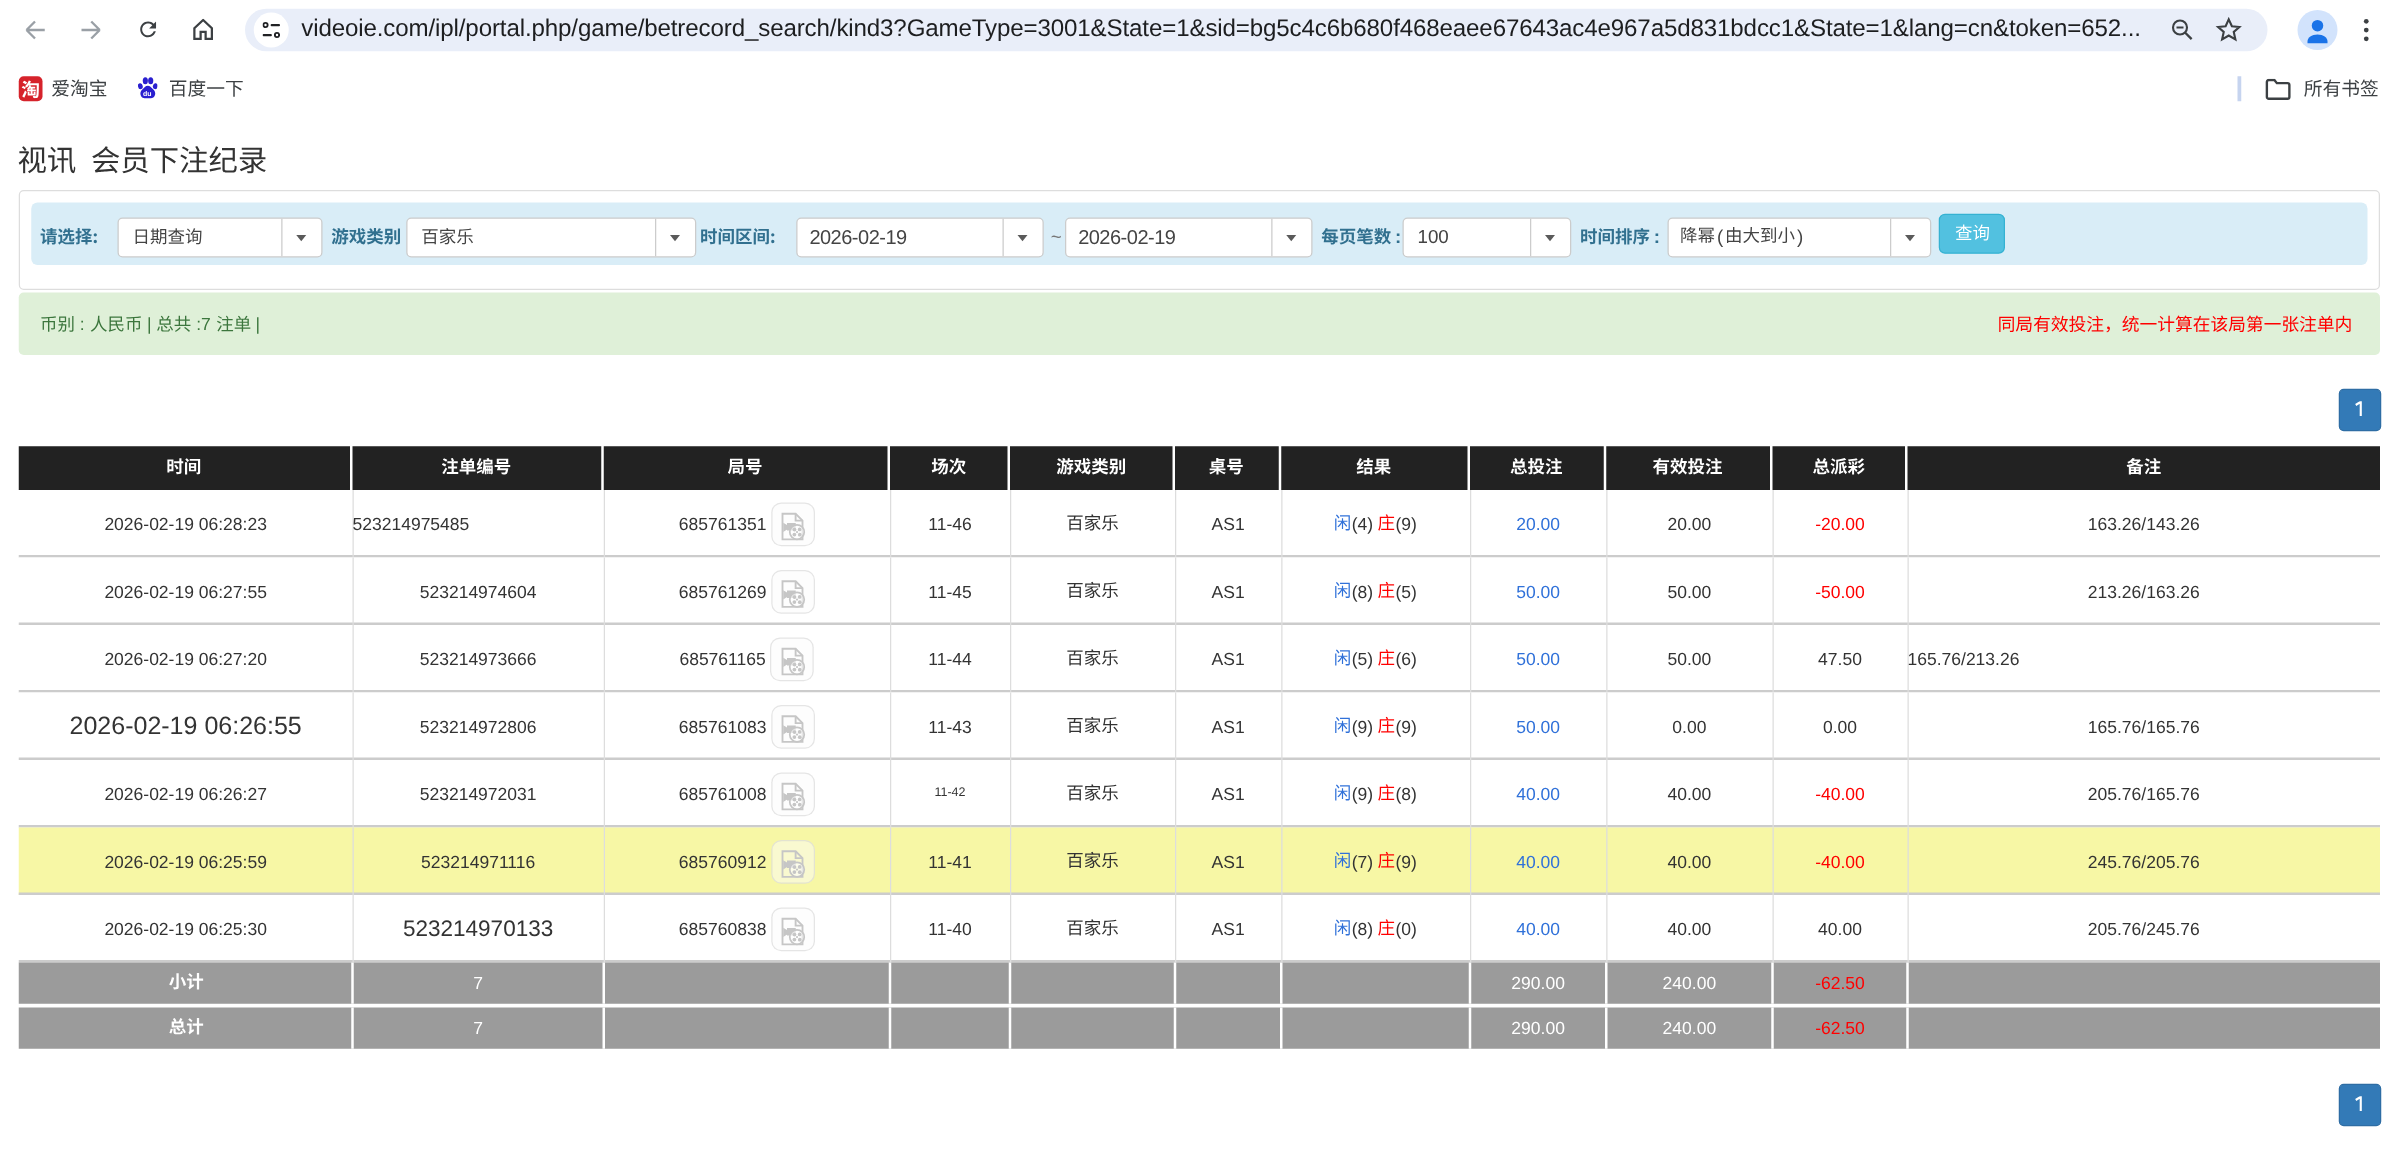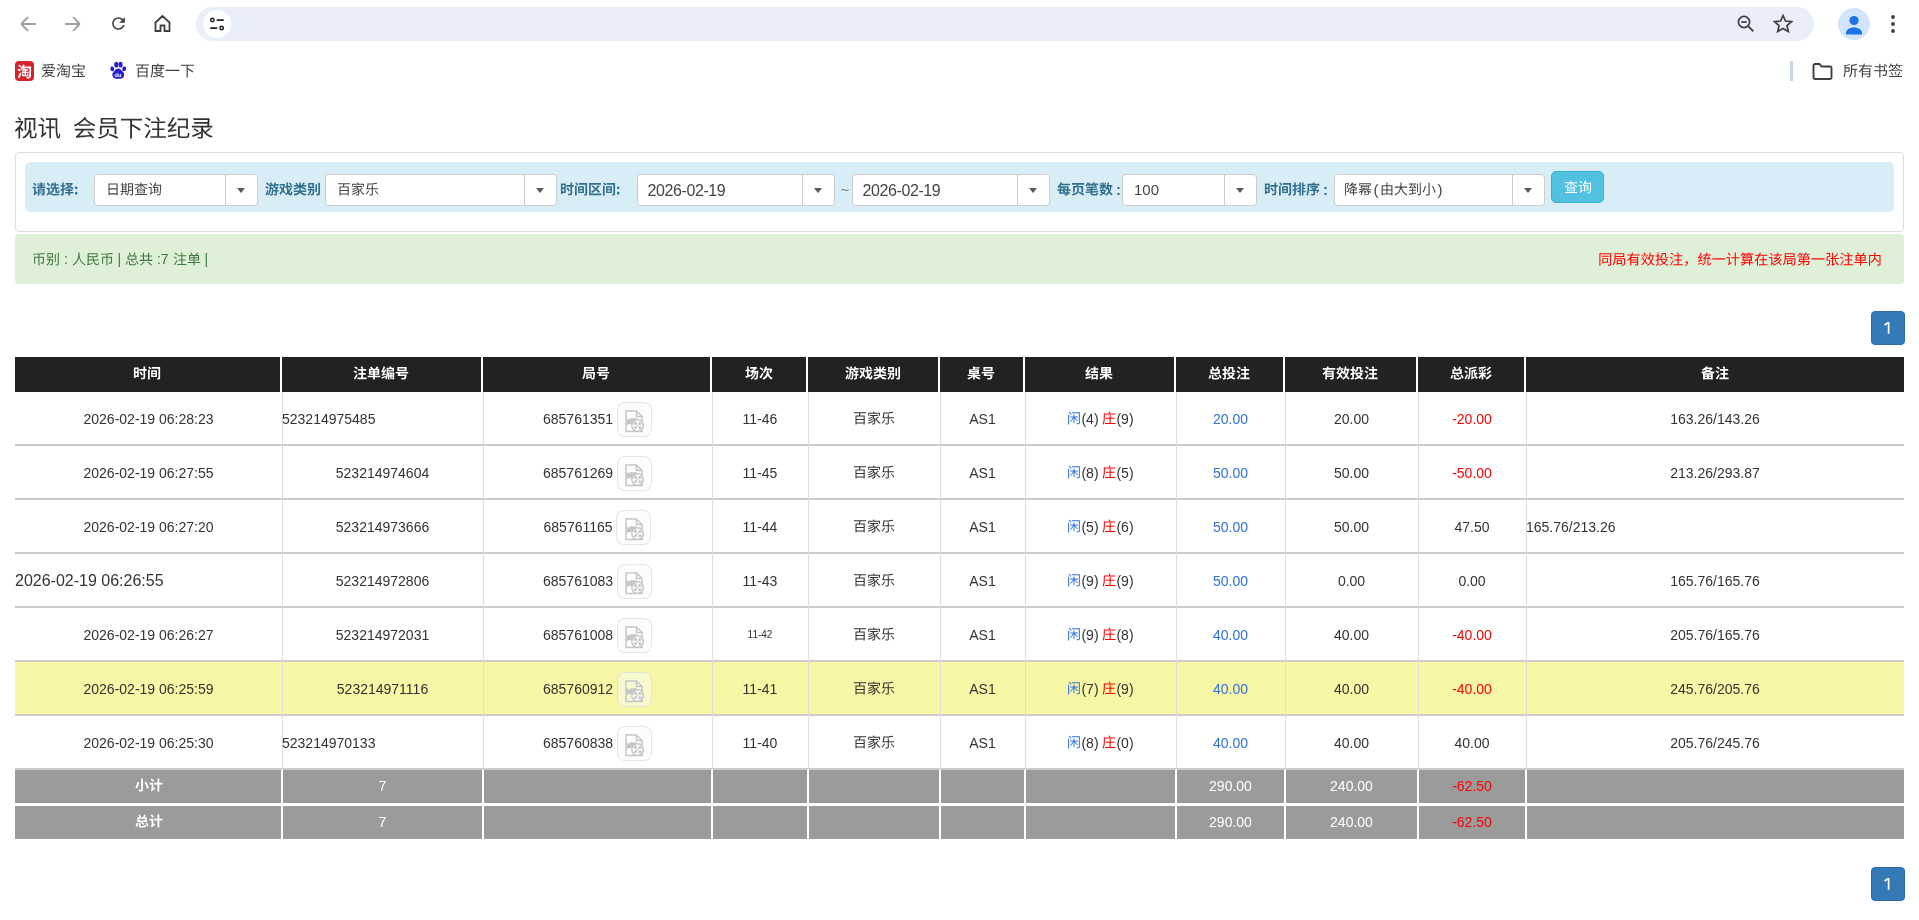--- a/index.html
+++ b/index.html
@@ -19,20 +19,21 @@
 <path d="M8.5 1 L1.5 7.5 V16 H6.5 V10.5 H10.5 V16 H15.5 V7.5 Z" fill="none" stroke="#3c4043" stroke-width="1.8"></path>
     </svg>
     <div class="abs" style="left:196px;top:7px;width:1618px;height:34px;border-radius:17px;background:#e9eef9"></div>
     <div class="abs" style="left:203px;top:10px;width:28px;height:28px;border-radius:50%;background:#fff"></div>
     <svg class="abs" style="left:210px;top:17px" width="14" height="14" viewBox="0 0 14 14">
 <circle cx="2.4" cy="3" r="1.7" fill="none" stroke="#202124" stroke-width="1.5"></circle>
 <rect x="6.5" y="2.2" width="7.5" height="1.7" rx="0.8" fill="#202124"></rect>
 <circle cx="11.6" cy="11" r="1.7" fill="none" stroke="#202124" stroke-width="1.5"></circle>
 <rect x="0" y="10.2" width="7.5" height="1.7" rx="0.8" fill="#202124"></rect>
     </svg>
+    <div class="abs" style="left:241px;top:7px;width:1475px;height:34px;line-height:34px;font-size:19.3px;color:#1d1e20;letter-spacing:-0.1px;white-space:nowrap;overflow:hidden">videoie.com/ipl/portal.php/game/betrecord_search/kind3?GameType=3001&amp;State=1&amp;sid=bg5c4c6b680f468eaee67643ac4e967a5d831bdcc1&amp;State=1&amp;lang=cn&amp;token=652...</div>
     <svg class="abs" style="left:1736px;top:14px" width="20" height="20" viewBox="0 0 20 20">
 <circle cx="8" cy="8" r="5.6" fill="none" stroke="#3c4043" stroke-width="1.7"></circle>
 <line x1="5.2" y1="8" x2="10.8" y2="8" stroke="#3c4043" stroke-width="1.7"></line>
 <line x1="12.2" y1="12.2" x2="17.3" y2="17.3" stroke="#3c4043" stroke-width="1.9"></line>
     </svg>
     <svg class="abs" style="left:1772px;top:13px" width="22" height="22" viewBox="0 0 22 22">
 <path d="M11 2.5 L13.5 8.0 L19.5 8.6 L15 12.6 L16.3 18.5 L11 15.4 L5.7 18.5 L7 12.6 L2.5 8.6 L8.5 8.0 Z" fill="none" stroke="#3c4043" stroke-width="1.7" stroke-linejoin="miter"></path>
     </svg>
     <div class="abs" style="left:1838px;top:8px;width:32px;height:32px;border-radius:50%;background:#d2e3fc"></div>
 <svg class="abs" style="left:1838px;top:8px" width="32" height="32" viewBox="0 0 32 32">
@@ -247,21 +248,21 @@
     </svg></div>
 <div class="abs" style="left:940px;top:445.5px;width:85px;height:54px;line-height:54px;text-align:center;font-size:14px;color:#333;white-space:nowrap">AS1</div>
 <div class="abs" style="left:1025px;top:445.5px;width:151px;height:54px;line-height:54px;text-align:center;font-size:14px;color:#333;white-space:nowrap"><svg style="vertical-align:-0.12em" width="14.0" height="14" viewBox="0 -880 1000 1000">
       <path fill="#3071d9" d="M81 -611V79H153V-611ZM120 -796C174 -740 238 -661 265 -610L326 -652C296 -702 232 -778 176 -831ZM357 -797V-727H846V-29C846 -11 840 -5 821 -4C801 -4 734 -3 665 -5C676 15 688 49 692 70C782 70 841 69 874 56C908 44 919 20 919 -29V-797ZM466 -622V-486H235V-422H435C382 -316 298 -218 211 -167C226 -154 248 -129 259 -113C337 -166 412 -255 466 -356V-6H534V-357C606 -282 678 -197 718 -139L773 -184C728 -248 642 -343 561 -422H780V-486H534V-622Z"></path>
     </svg>(8) <svg style="vertical-align:-0.12em" width="14.0" height="14" viewBox="0 -880 1000 1000">
       <path fill="#f00" d="M541 -602V-394H277V-322H541V-23H210V49H954V-23H617V-322H903V-394H617V-602ZM470 -826C492 -789 515 -739 527 -705H129V-443C129 -298 121 -92 39 54C59 60 92 78 107 89C191 -64 203 -288 203 -443V-635H948V-705H548L605 -723C594 -756 566 -808 543 -847Z"></path>
     </svg>(5)</div>
 <div class="abs" style="left:1176px;top:445.5px;width:109px;height:54px;line-height:54px;text-align:center;font-size:14px;color:#3071d9;white-space:nowrap">50.00</div>
 <div class="abs" style="left:1285px;top:445.5px;width:133px;height:54px;line-height:54px;text-align:center;font-size:14px;color:#333;white-space:nowrap">50.00</div>
 <div class="abs" style="left:1418px;top:445.5px;width:108px;height:54px;line-height:54px;text-align:center;font-size:14px;color:#f00;white-space:nowrap">-50.00</div>
-<div class="abs" style="left:1526px;top:445.5px;width:378px;height:54px;line-height:54px;text-align:center;font-size:14px;color:#333;white-space:nowrap">213.26/293.87</div>
+<div class="abs" style="left:1526px;top:445.5px;width:378px;height:54px;line-height:54px;text-align:center;font-size:14px;color:#333;white-space:nowrap">213.26/163.26</div>
 <div class="abs" style="left:15px;top:499.5px;width:1889px;height:54px;background:#fff;border-bottom:2px solid #ccc"></div>
 <div class="abs" style="left:282px;top:499.5px;width:1px;height:54px;background:#ddd"></div>
 <div class="abs" style="left:483px;top:499.5px;width:1px;height:54px;background:#ddd"></div>
 <div class="abs" style="left:712px;top:499.5px;width:1px;height:54px;background:#ddd"></div>
 <div class="abs" style="left:808px;top:499.5px;width:1px;height:54px;background:#ddd"></div>
 <div class="abs" style="left:940px;top:499.5px;width:1px;height:54px;background:#ddd"></div>
 <div class="abs" style="left:1025px;top:499.5px;width:1px;height:54px;background:#ddd"></div>
 <div class="abs" style="left:1176px;top:499.5px;width:1px;height:54px;background:#ddd"></div>
 <div class="abs" style="left:1285px;top:499.5px;width:1px;height:54px;background:#ddd"></div>
 <div class="abs" style="left:1418px;top:499.5px;width:1px;height:54px;background:#ddd"></div>
@@ -297,21 +298,21 @@
 <div class="abs" style="left:282px;top:553.5px;width:1px;height:54px;background:#ddd"></div>
 <div class="abs" style="left:483px;top:553.5px;width:1px;height:54px;background:#ddd"></div>
 <div class="abs" style="left:712px;top:553.5px;width:1px;height:54px;background:#ddd"></div>
 <div class="abs" style="left:808px;top:553.5px;width:1px;height:54px;background:#ddd"></div>
 <div class="abs" style="left:940px;top:553.5px;width:1px;height:54px;background:#ddd"></div>
 <div class="abs" style="left:1025px;top:553.5px;width:1px;height:54px;background:#ddd"></div>
 <div class="abs" style="left:1176px;top:553.5px;width:1px;height:54px;background:#ddd"></div>
 <div class="abs" style="left:1285px;top:553.5px;width:1px;height:54px;background:#ddd"></div>
 <div class="abs" style="left:1418px;top:553.5px;width:1px;height:54px;background:#ddd"></div>
 <div class="abs" style="left:1526px;top:553.5px;width:1px;height:54px;background:#ddd"></div>
-<div class="abs" style="left:15px;top:553.5px;width:267px;height:54px;line-height:54px;text-align:left;font-size:16px;color:#333;white-space:nowrap">2026-02-19 06:26:55</div>
+<div class="abs" style="left:15px;top:553.5px;width:267px;height:54px;line-height:54px;text-align:center;font-size:20px;color:#333;white-space:nowrap">2026-02-19 06:26:55</div>
 <div class="abs" style="left:282px;top:553.5px;width:201px;height:54px;line-height:54px;text-align:center;font-size:14px;color:#333;white-space:nowrap">523214972806</div>
 <div class="abs" style="left:483px;top:553.5px;width:229px;height:54px;line-height:54px;text-align:center;font-size:14px;color:#333;white-space:nowrap">685761083&nbsp;<span style="display:inline-block;width:35px;height:35px;background:rgba(252,252,252,0.5);border:1px solid rgba(210,210,210,0.55);border-radius:8px;vertical-align:middle;line-height:33px"><svg width="24" height="24" viewBox="0 0 24 24" style="vertical-align:middle">
 <path d="M4 2 h10.5 l5.5 5.5 v15 h-16 z" fill="none" stroke="#c6c6c6" stroke-width="1.5"></path>
 <path d="M14.5 2 v5.5 h5.5" fill="none" stroke="#c6c6c6" stroke-width="1.5"></path>
 <path d="M7.6 9.3 h7 v6 h-7 z M7.6 11 l-3 -1.9 v7.4 l3 -1.9 z" fill="#c6c6c6"></path>
 <circle cx="15.6" cy="16.6" r="5.8" fill="rgba(255,255,255,0.55)" stroke="#c6c6c6" stroke-width="1.4"></circle>
 <circle cx="13.6" cy="14.6" r="1.5" fill="#c6c6c6"></circle>
         <circle cx="17.7" cy="14.5" r="1.5" fill="#c6c6c6"></circle>
 <circle cx="13.5" cy="18.6" r="1.5" fill="#c6c6c6"></circle>
         <circle cx="17.8" cy="18.7" r="1.5" fill="#c6c6c6"></circle>
@@ -412,21 +413,21 @@
 <div class="abs" style="left:483px;top:715.5px;width:1px;height:54px;background:#ddd"></div>
 <div class="abs" style="left:712px;top:715.5px;width:1px;height:54px;background:#ddd"></div>
 <div class="abs" style="left:808px;top:715.5px;width:1px;height:54px;background:#ddd"></div>
 <div class="abs" style="left:940px;top:715.5px;width:1px;height:54px;background:#ddd"></div>
 <div class="abs" style="left:1025px;top:715.5px;width:1px;height:54px;background:#ddd"></div>
 <div class="abs" style="left:1176px;top:715.5px;width:1px;height:54px;background:#ddd"></div>
 <div class="abs" style="left:1285px;top:715.5px;width:1px;height:54px;background:#ddd"></div>
 <div class="abs" style="left:1418px;top:715.5px;width:1px;height:54px;background:#ddd"></div>
 <div class="abs" style="left:1526px;top:715.5px;width:1px;height:54px;background:#ddd"></div>
 <div class="abs" style="left:15px;top:715.5px;width:267px;height:54px;line-height:54px;text-align:center;font-size:14px;color:#333;white-space:nowrap">2026-02-19 06:25:30</div>
-<div class="abs" style="left:282px;top:715.5px;width:201px;height:54px;line-height:54px;font-size:14px;color:#333;white-space:nowrap">523214970133</div>
+<div class="abs" style="left:282px;top:715.5px;width:201px;height:54px;line-height:54px;text-align:center;font-size:18px;color:#333;white-space:nowrap">523214970133</div>
 <div class="abs" style="left:483px;top:715.5px;width:229px;height:54px;line-height:54px;text-align:center;font-size:14px;color:#333;white-space:nowrap">685760838&nbsp;<span style="display:inline-block;width:35px;height:35px;background:rgba(252,252,252,0.5);border:1px solid rgba(210,210,210,0.55);border-radius:8px;vertical-align:middle;line-height:33px"><svg width="24" height="24" viewBox="0 0 24 24" style="vertical-align:middle">
 <path d="M4 2 h10.5 l5.5 5.5 v15 h-16 z" fill="none" stroke="#c6c6c6" stroke-width="1.5"></path>
 <path d="M14.5 2 v5.5 h5.5" fill="none" stroke="#c6c6c6" stroke-width="1.5"></path>
 <path d="M7.6 9.3 h7 v6 h-7 z M7.6 11 l-3 -1.9 v7.4 l3 -1.9 z" fill="#c6c6c6"></path>
 <circle cx="15.6" cy="16.6" r="5.8" fill="rgba(255,255,255,0.55)" stroke="#c6c6c6" stroke-width="1.4"></circle>
 <circle cx="13.6" cy="14.6" r="1.5" fill="#c6c6c6"></circle>
         <circle cx="17.7" cy="14.5" r="1.5" fill="#c6c6c6"></circle>
 <circle cx="13.5" cy="18.6" r="1.5" fill="#c6c6c6"></circle>
         <circle cx="17.8" cy="18.7" r="1.5" fill="#c6c6c6"></circle>
 <circle cx="15.6" cy="16.6" r="0.9" fill="#c6c6c6"></circle>

